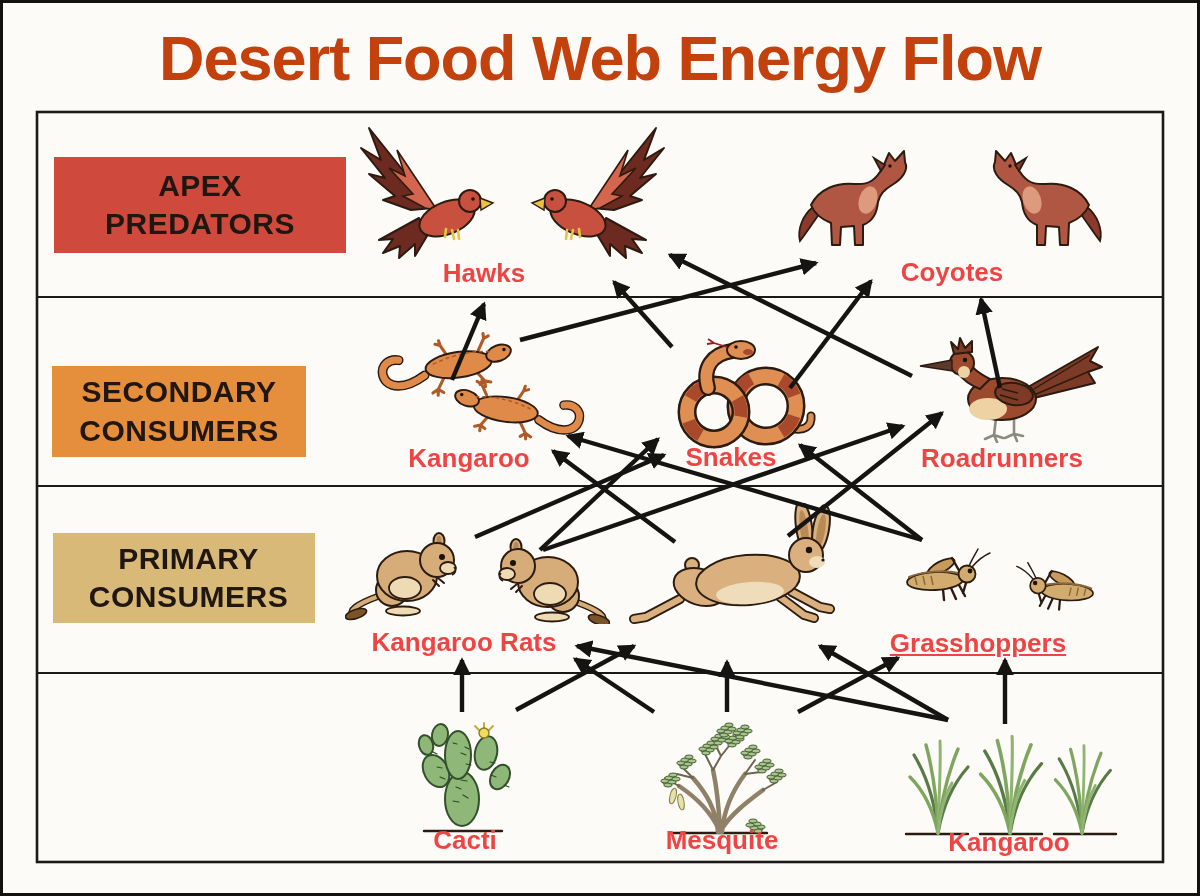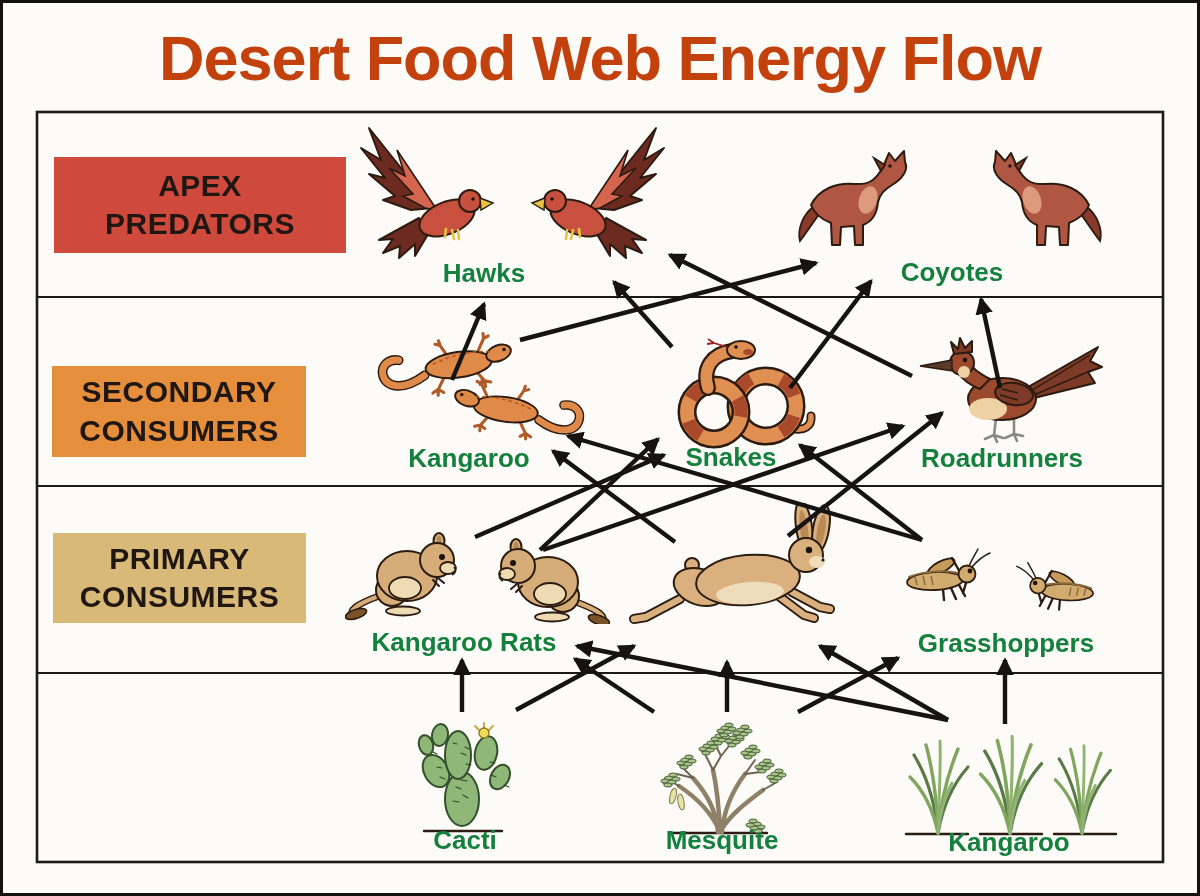--- a/index.html
+++ b/index.html
@@ -6,23 +6,23 @@
   .stage{position:relative;width:1200px;height:896px;background:#fcfbf8;overflow:hidden;
          font-family:"Liberation Sans","DejaVu Sans",sans-serif;}
   .page-border{position:absolute;inset:0;border:3px solid #141210;pointer-events:none;z-index:30;}
   .title{position:absolute;left:0;top:22px;width:1200px;text-align:center;
          font-size:63px;font-weight:700;letter-spacing:-1px;color:#c2410c;z-index:3;}
   .bandbox{position:absolute;display:flex;flex-direction:column;align-items:center;justify-content:center;
            z-index:4;text-align:center;color:#201612;font-weight:700;letter-spacing:.5px;line-height:1.28;}
   .bandbox span{display:block;}
   #box-apex{left:54px;top:157px;width:292px;height:96px;font-size:30px;}
   #box-secondary{left:52px;top:346px;width:254px;height:91px;font-size:30px;margin-top:20px;}
-  #box-primary{left:53px;top:533px;width:253px;height:90px;font-size:30px;}
+  #box-primary{left:53px;top:533px;width:253px;height:90px;font-size:30px;padding-left:9px;}
   #box-producers{left:52px;top:750px;width:254px;height:64px;font-size:32px;}
-  .olabel{position:absolute;transform:translateX(-50%);font-size:26px;font-weight:600;color:#15803d;z-index:5;white-space:nowrap;text-align:right;}
+  .olabel{position:absolute;transform:translateX(-50%);font-size:26px;font-weight:600;color:#ef4444;z-index:5;white-space:nowrap;text-align:right;}
   .illus{position:absolute;z-index:2;}
   #arrow-layer{position:absolute;left:0;top:0;z-index:10;pointer-events:none;}
   
   .dk{fill:#6d2a20;stroke:#2b1b10;stroke-width:2;stroke-linejoin:round;}
   .rd{fill:#c8503e;stroke:#2b1b10;stroke-width:2;}
   .rd2{fill:#d4654e;stroke:#2b1b10;stroke-width:1.6;}
   .yl{fill:#e7c243;stroke:#2b1b10;stroke-width:1.4;}
   .eye{fill:#1d120b;}
   .cr{fill:#b05744;stroke:#2b1b10;stroke-width:2;stroke-linejoin:round;}
   .crd{fill:#8a3a2b;stroke:#2b1b10;stroke-width:1.8;}
@@ -91,21 +91,21 @@
     <span>PRIMARY</span>
     <span>CONSUMERS</span>
   </div>
 
   <div class="olabel" style="left:484px;top:258px;">Hawks</div>
   <div class="olabel" style="left:952px;top:257px;">Coyotes</div>
   <div class="olabel" style="left:469px;top:443px;">Kangaroo</div>
   <div class="olabel" style="left:731px;top:442px;">Snakes</div>
   <div class="olabel" style="left:1002px;top:443px;">Roadrunners</div>
   <div class="olabel" style="left:464px;top:627px;">Kangaroo Rats</div>
-  <div class="olabel" style="left:1006px;top:628px;">Grasshoppers</div>
+  <div class="olabel" style="left:978px;top:628px;text-decoration:underline;">Grasshoppers</div>
   <div class="olabel" style="left:465px;top:825px;">Cacti</div>
   <div class="olabel" style="left:722px;top:825px;">Mesquite</div>
   <div class="olabel" style="left:1009px;top:827px;">Kangaroo</div>
 
   <svg class="illus" style="left:355px;top:116px;" width="315" height="155" viewBox="0 0 315 155">
     <g>
       <path class="dk" d="M78,92 L14,12 L26,44 L6,32 L30,62 L14,58 L40,80 L28,84 L56,94 Z"></path>
       <path class="rd2" d="M82,94 L42,34 L50,60 L34,52 L58,78 L48,80 L70,92 Z"></path>
       <path class="dk" d="M64,102 L24,124 L38,123 L28,137 L45,130 L44,142 L60,128 L60,140 L72,120 Z"></path>
       <ellipse class="rd" cx="92" cy="102" rx="29" ry="16" transform="rotate(-22 92 102)"></ellipse>

